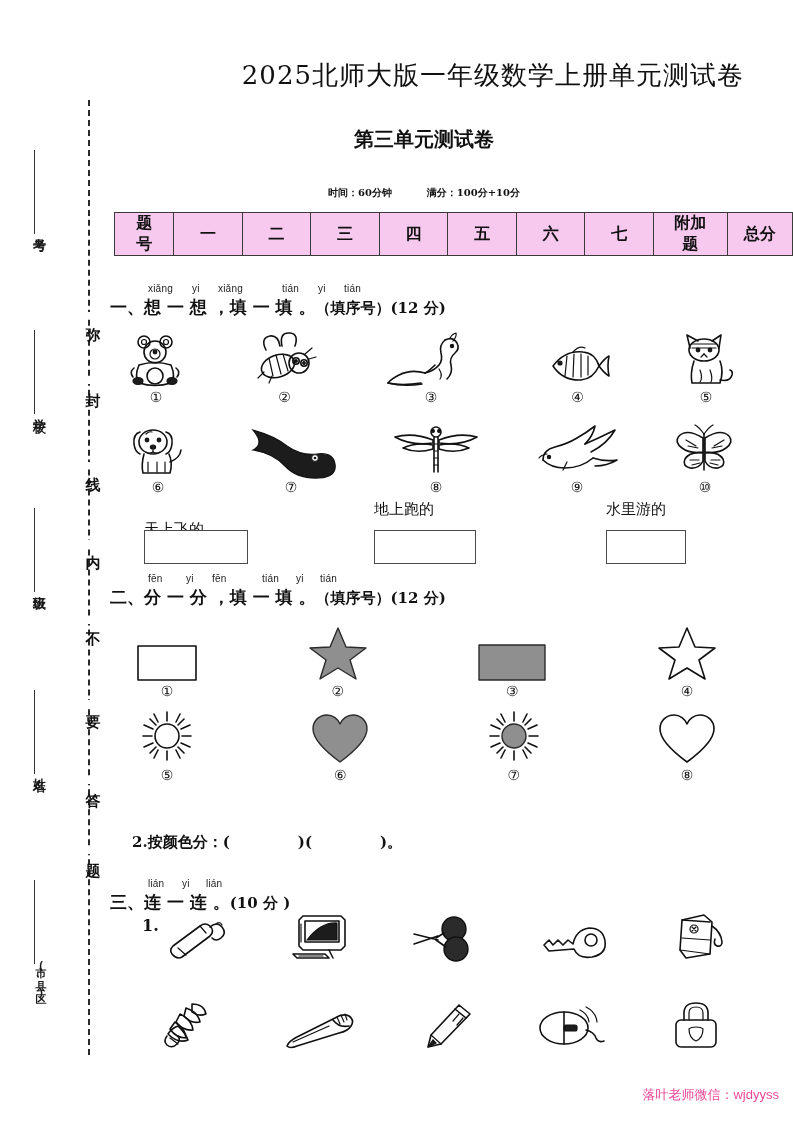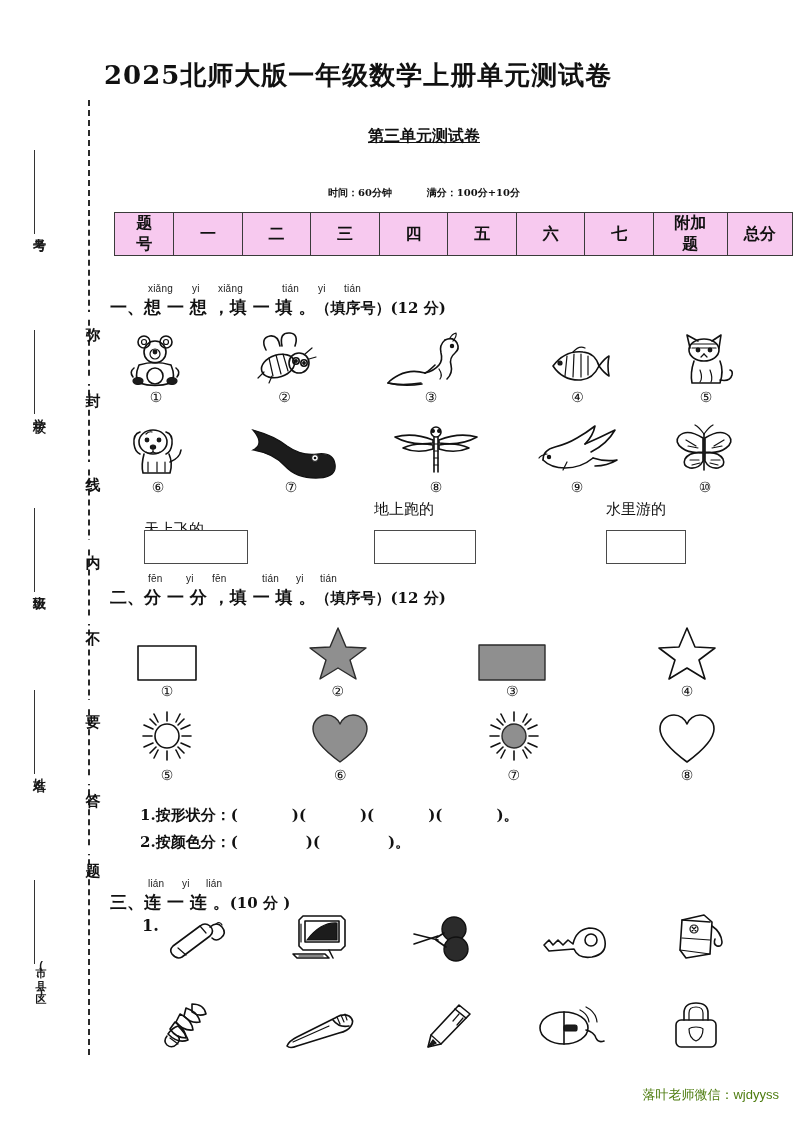--- a/index.html
+++ b/index.html
@@ -67,34 +67,33 @@
   
   .page {
     position: absolute;
     left: 104px; top: 0;
     width: 689px; height: 1122px;
   }
 
   .main-title {
     position: absolute;
     top: 58px; left: 0; width: 640px;
-    text-align: left;
+    text-align: right;
     font-size: 26px;
-    font-weight: bold;
+    font-weight: normal;
     letter-spacing: 1px;
     font-family: "DejaVu Serif", "Liberation Serif", serif;
   }
   .sub-title {
     position: absolute;
     top: 126px; left: 0; width: 640px;
     text-align: center;
-    font-size: 16px;
+    font-size: 20px;
     font-weight: bold;
     font-family: "DejaVu Serif", "Liberation Serif", serif;
-    text-decoration: underline;
   }
   .meta-line {
     position: absolute;
     top: 186px; left: 0; width: 640px;
     text-align: center;
     font-size: 10px;
     font-weight: bold;
     font-family: "DejaVu Serif", "Liberation Serif", serif;
   }
   .meta-gap { display: inline-block; width: 28px; }
@@ -196,21 +195,21 @@
     font-weight: bold;
     font-family: "DejaVu Serif", "Liberation Serif", serif;
   }
 
   .footer {
     position: absolute;
     right: 14px;
     bottom: 18px;
     font-size: 13px;
     font-family: "Liberation Sans", "DejaVu Sans", sans-serif;
-    color: #4d7c0f;
+    color: #ec4899;
     white-space: nowrap;
   }
 
   svg { display: block; overflow: visible; }
   .ln { fill:none; stroke:#111; stroke-width:1.6; stroke-linecap:round; stroke-linejoin:round; }
   .ln-t { fill:none; stroke:#111; stroke-width:1.2; stroke-linecap:round; stroke-linejoin:round; }
   .fillw { fill:#fff; stroke:#111; stroke-width:1.6; stroke-linejoin:round; }
   .fillg { fill:#8f8f8f; stroke:#2b2b2b; stroke-width:1.4; stroke-linejoin:round; }
   .fillk { fill:#1c1c1c; stroke:#111; stroke-width:1.2; }
 </style>
@@ -577,24 +576,21 @@
     <div class="item">
       <span class="glyph">
         <svg width="58" height="54" viewBox="0 0 58 54">
           <path class="fillw" d="M29 50 C10 36 2 26 2 17 C2 8 9 3 16 3 C22 3 27 7 29 12 C31 7 36 3 42 3 C49 3 56 8 56 17 C56 26 48 36 29 50 Z"></path>
         </svg>
       </span>
       <span class="num">⑧</span>
     </div>
   </div>
 
-  <div class="blank-line" style="top:806px;left:36px;">
-    <span>1.按形状分：</span>(<span class="gap1"></span>)(<span class="gap1"></span>)(<span class="gap1"></span>)(<span class="gap1"></span>)。
-  </div>
-  <div class="blank-line" style="top:833px;left:36px;">
+  <div class="blank-line" style="top:833px;left:28px;">
     <span>2.按颜色分：</span>(<span class="gap2"></span>)(<span class="gap2"></span>)。
   </div>
 
   <div class="pinyin" style="top:878px;left:44px;">lián</div>
   <div class="pinyin" style="top:878px;left:78px;">yi</div>
   <div class="pinyin" style="top:878px;left:102px;">lián</div>
 
   <div class="q-head" style="top:891px;left:6px;">
     <span class="idx">三、</span><span>连 一 连 。</span><span class="tail">(10 分 )</span>
   </div>

